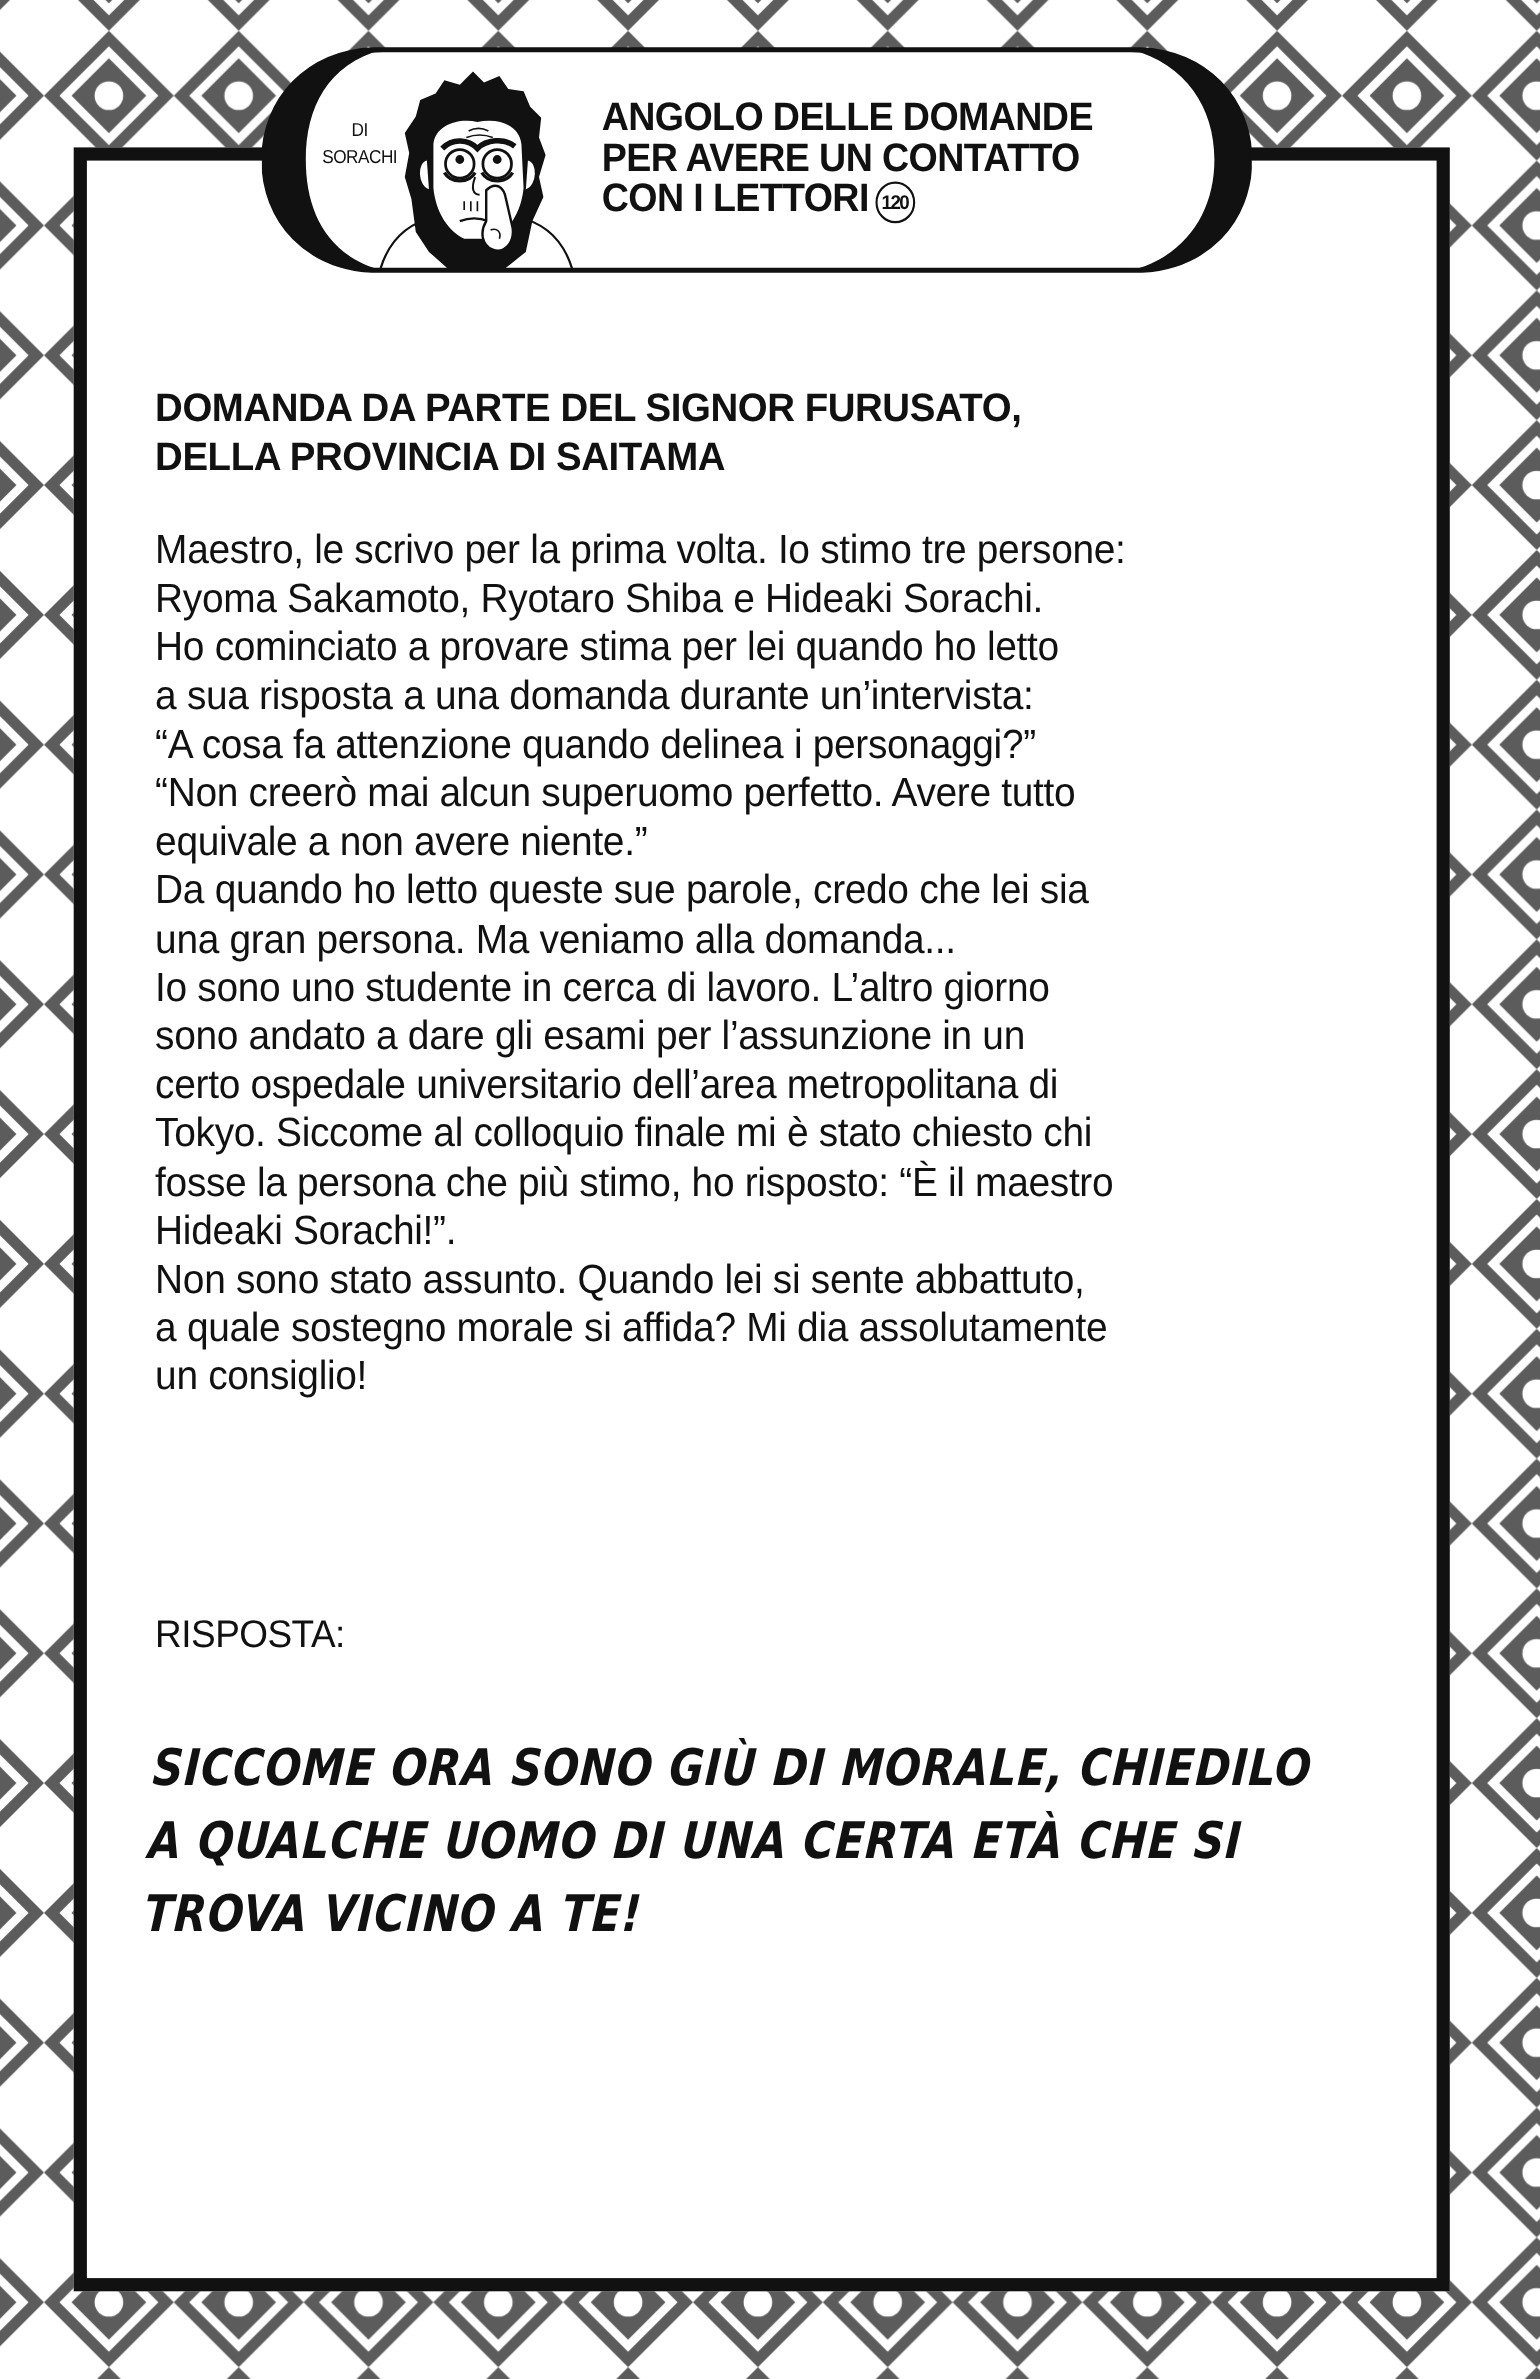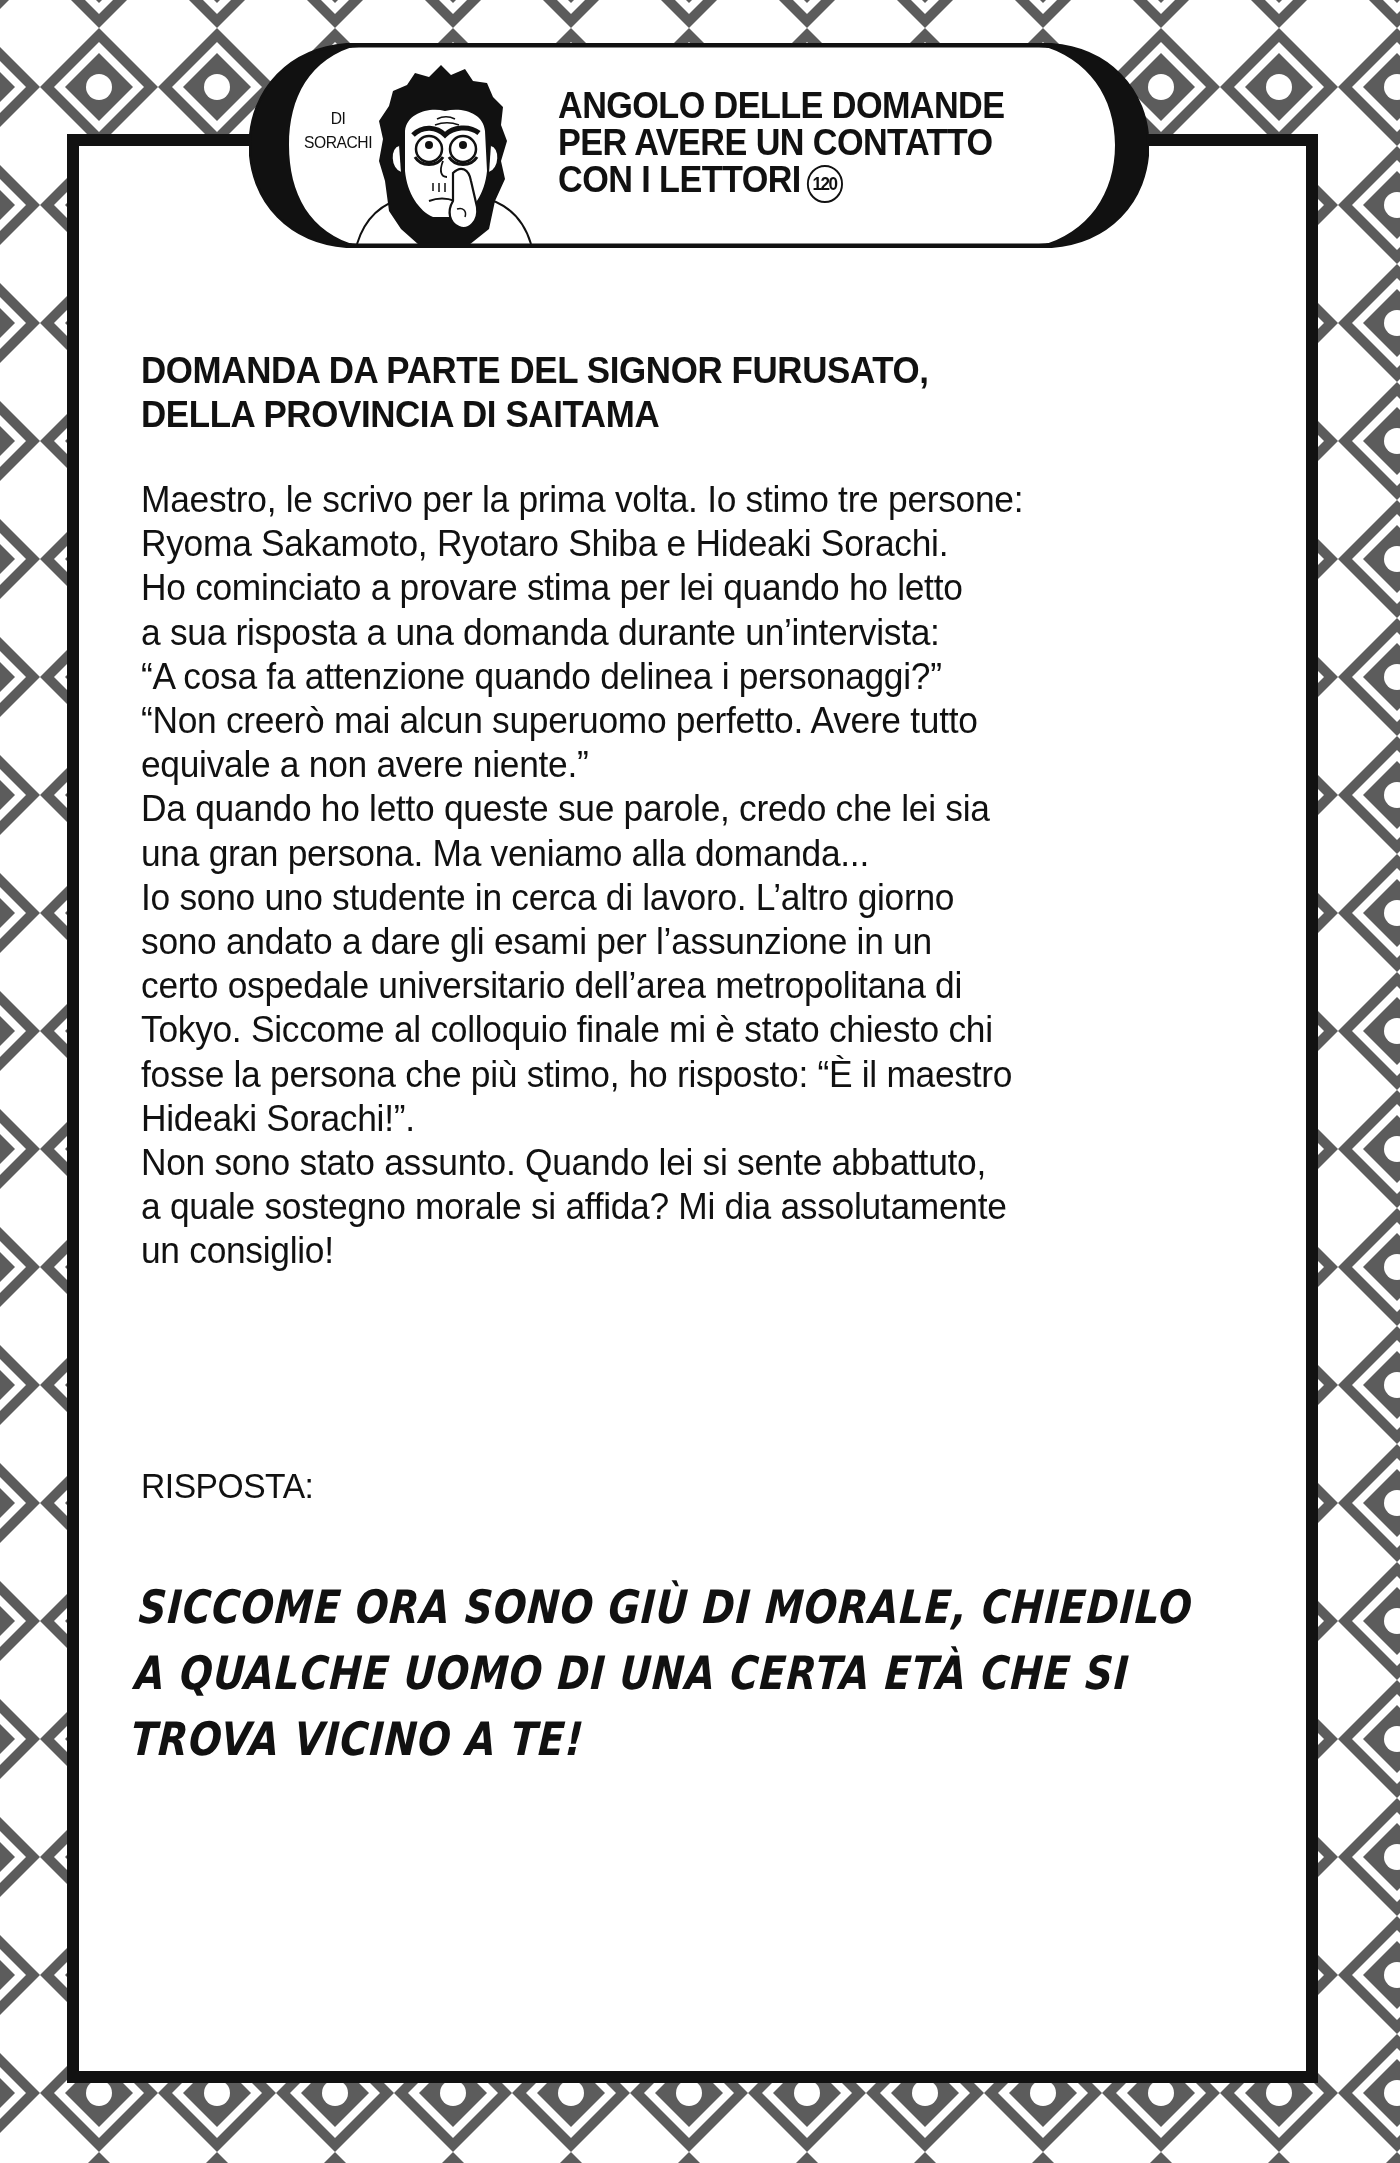--- a/index.html
+++ b/index.html
@@ -19,21 +19,21 @@
     }
     .frame {
       position: absolute;
       left: 67px; top: 134px;
       width: 1227px; height: 1925px;
       border: 12px solid #111111;
       background: #ffffff;
     }
     .banner {
       position: absolute;
-      left: 249px; top: 43px;
+      left: 238px; top: 43px;
       width: 900px; height: 254px;
     }
     .banner-shape { position: absolute; left: 0; top: 0; }
     .banner-byline {
       position: absolute;
       left: 44px; top: 64px;
       width: 90px;
       text-align: center;
       font-family: "Liberation Sans", sans-serif;
       font-size: 17px;

